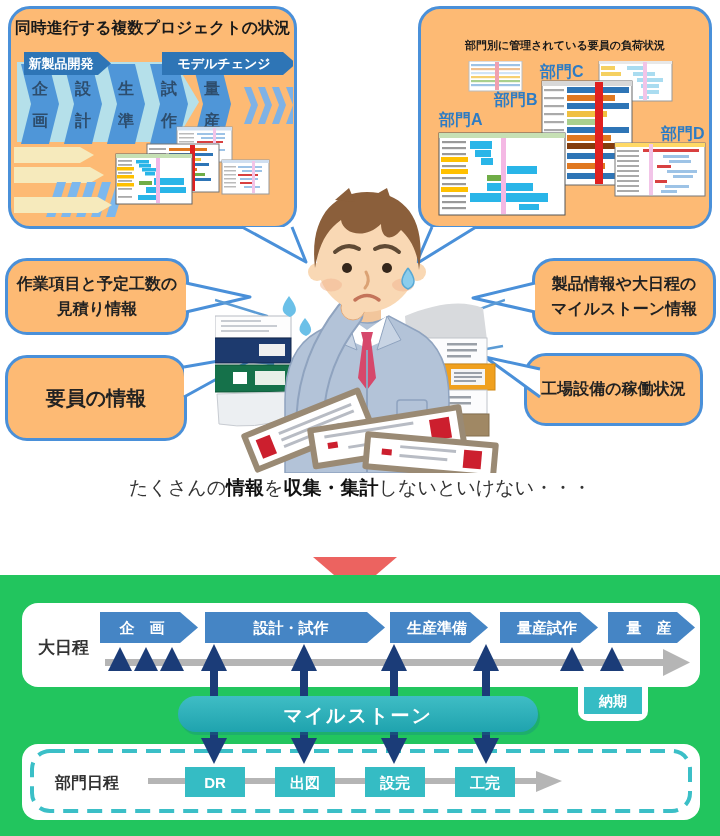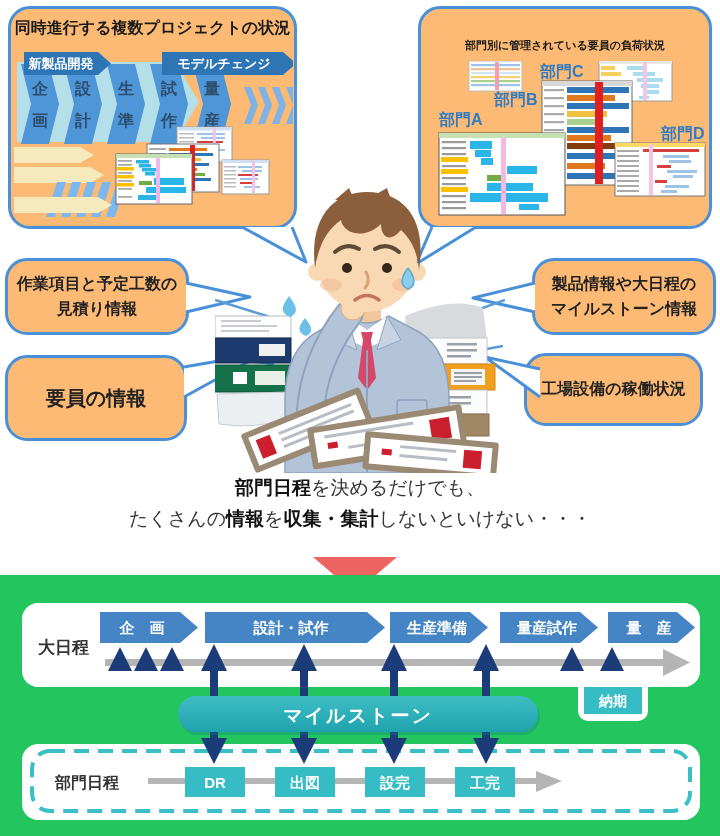--- a/index.html
+++ b/index.html
@@ -445,21 +445,20 @@
         <rect x="168" y="266" width="10" height="6" fill="#cc1f2e"></rect>
         <g fill="#b8bcc4">
             <rect x="186" y="261" width="56" height="3"></rect>
             <rect x="186" y="270" width="48" height="3"></rect>
           </g>
       </g>
     </g>
   </svg>
 
   <div class="summary">
-    <div><b>部門日程</b><span>を決めるだけでも、</span></div>
     <div><span>たくさんの</span><b>情報</b><span>を</span><b>収集・集計</b><span>しないといけない・・・</span></div>
   </div>
 
   <svg class="abs" style="left:313px;top:557px;" width="84" height="38">
     <polygon points="0,0 84,0 42,36" fill="#ec6360"></polygon>
   </svg>
 
   <div class="bottom-section">
     <svg width="720" height="261" viewBox="0 0 720 261">
       <defs>

